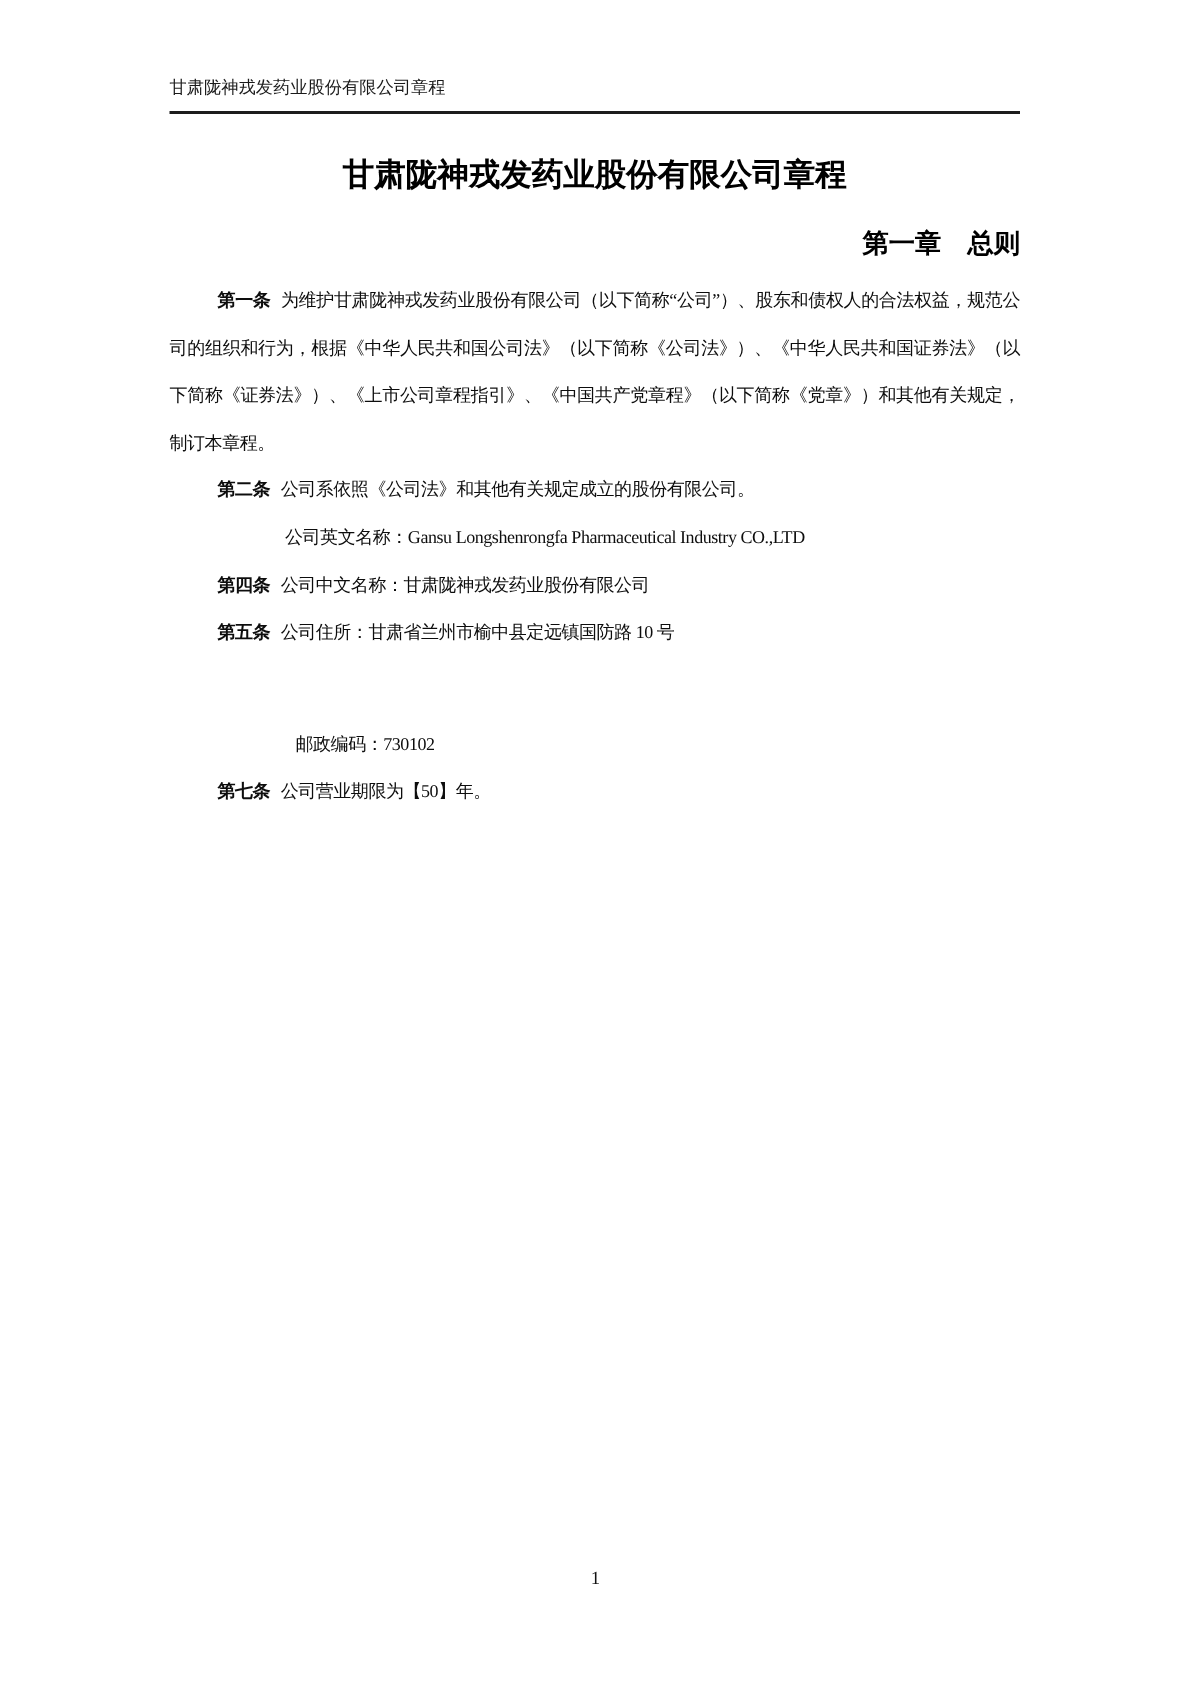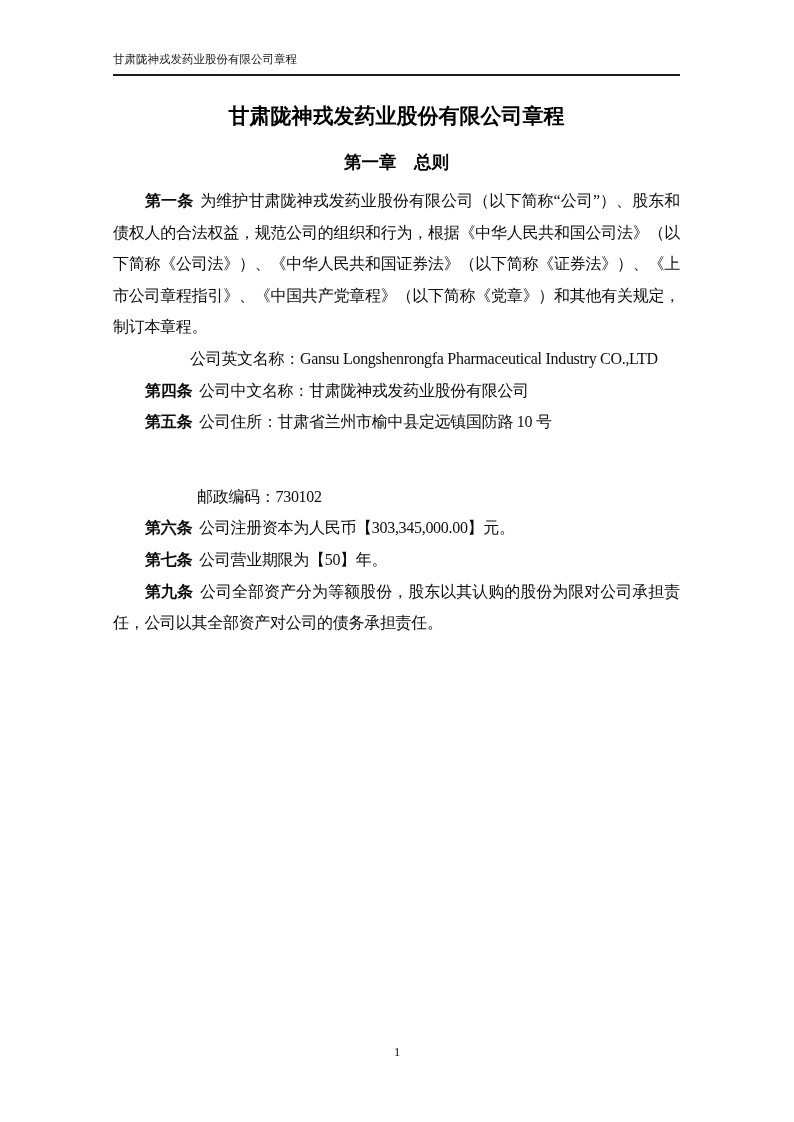--- a/index.html
+++ b/index.html
@@ -30,27 +30,27 @@
     font-size: 21px;
     line-height: 27px;
     text-align: center;
     font-weight: bold;
     color: #000000;
   }
   .chapter {
     margin: 21px 0 0 0;
     font-size: 17.5px;
     line-height: 23px;
-    text-align: center;
+    text-align: right;
     font-weight: bold;
     color: #000000;
   }
   .body {
     margin-top: 11px;
-    font-size: 16px;
+    font-size: 12px;
     line-height: 31.6px;
     letter-spacing: -0.3px;
     text-align: justify;
     text-justify: inter-ideograph;
     color: #0d0d0d;
   }
   .para {
     margin: 0;
     text-indent: 32px;
   }
@@ -79,23 +79,22 @@
   <div class="header">
     <span>甘肃陇神戎发药业股份有限公司章程</span>
   </div>
 
   <h1 class="title">甘肃陇神戎发药业股份有限公司章程</h1>
 
   <h2 class="chapter">第一章　总则</h2>
 
   <div class="body">
       <p class="para article"><b class="art-label">第一条</b><span>为维护甘肃陇神戎发药业股份有限公司（以下简称“公司”）、股东和债权人的合法权益，规范公司的组织和行为，根据《中华人民共和国公司法》（以下简称《公司法》）、《中华人民共和国证券法》（以下简称《证券法》）、《上市公司章程指引》、《中国共产党章程》（以下简称《党章》）和其他有关规定，制订本章程。</span></p>
+      <p class="para article"><b class="art-label">第二条</b><span>公司系依照《公司法》和其他有关规定成立的股份有限公司。</span></p>
       <p class="para hang">公司英文名称：Gansu Longshenrongfa Pharmaceutical Industry CO.,LTD</p>
       <p class="para article"><b class="art-label">第四条</b><span>公司中文名称：甘肃陇神戎发药业股份有限公司</span></p>
       <p class="para article"><b class="art-label">第五条</b><span>公司住所：甘肃省兰州市榆中县定远镇国防路 10 号</span></p>
       <p class="para hang2">邮政编码：730102</p>
-      <p class="para article"><b class="art-label">第六条</b><span>公司注册资本为人民币【303,345,000.00】元。</span></p>
       <p class="para article"><b class="art-label">第七条</b><span>公司营业期限为【50】年。</span></p>
-      <p class="para article"><b class="art-label">第九条</b><span>公司全部资产分为等额股份，股东以其认购的股份为限对公司承担责任，公司以其全部资产对公司的债务承担责任。</span></p>
     </div>
 
   <div class="footer">1</div>
 </div>
 
 </body></html>

